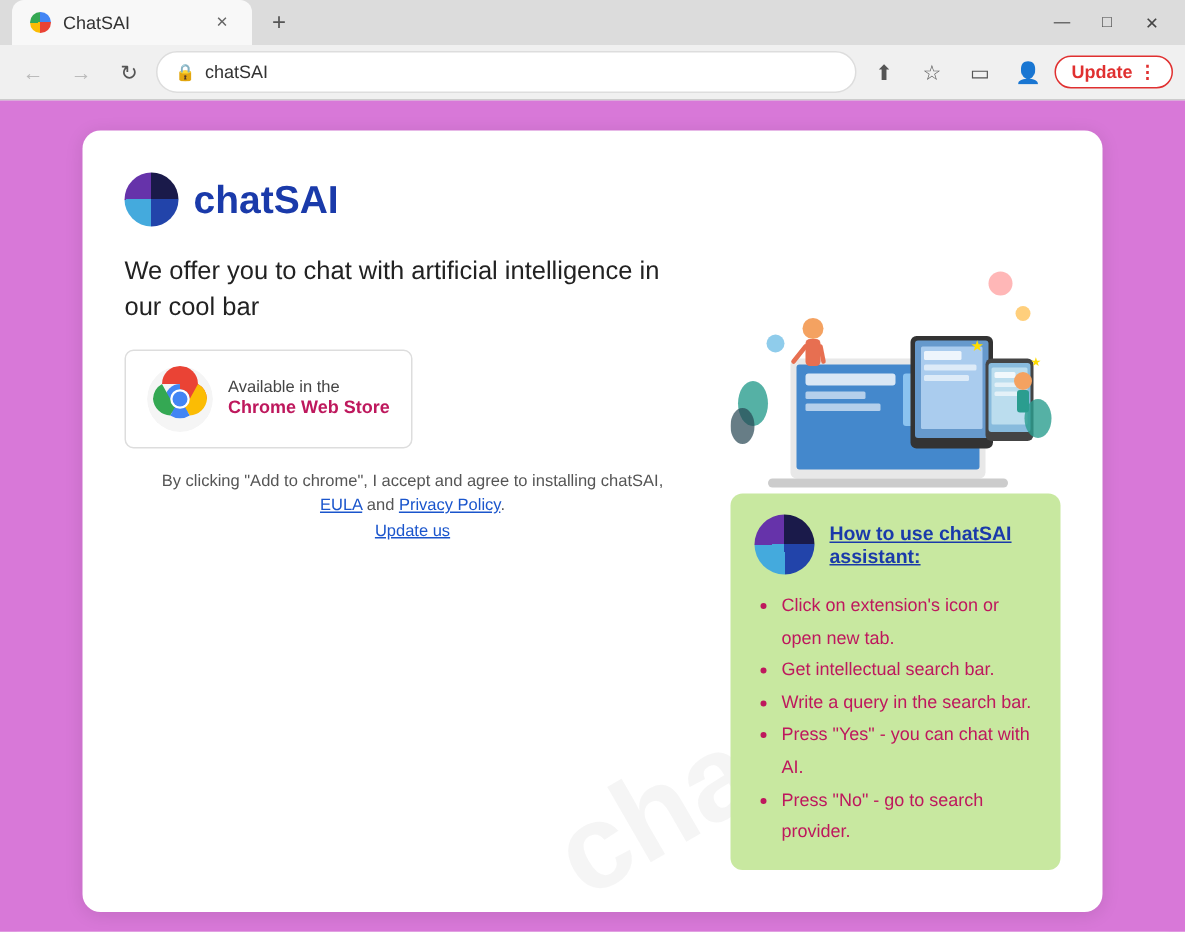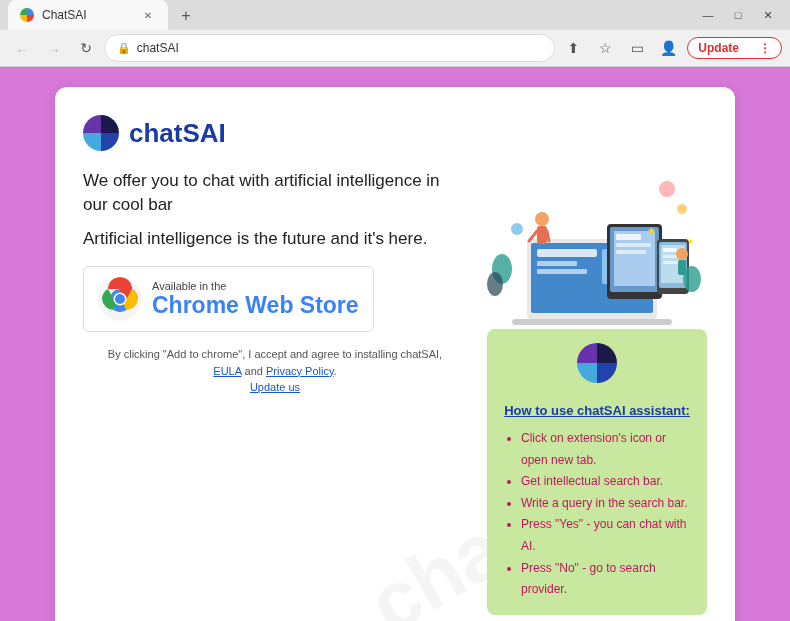--- a/index.html
+++ b/index.html
@@ -153,21 +153,21 @@
       background: white;
       border: 1.5px solid #e03030;
       border-radius: 14px;
       padding: 3px 10px;
       font-size: 12px;
       color: #e03030;
       font-weight: 600;
       cursor: pointer;
       display: flex;
       align-items: center;
-      gap: 20px;
+      gap: 4px;
     }
 
     
     .page-content {
       flex: 1;
       background: #d878d8;
       display: flex;
       align-items: center;
       justify-content: center;
       padding: 20px;
@@ -263,23 +263,23 @@
       border-radius: 50%;
       flex-shrink: 0;
       position: relative;
     }
     .cws-text-block { }
     .cws-available {
       font-size: 11px;
       color: #444;
     }
     .cws-store {
-      font-size: 23px;
+      font-size: 12px;
       font-weight: 600;
-      color: #3b82f6;
+      color: #be185d;
       line-height: 1.2;
     }
 
     .legal-text {
       font-size: 11px;
       color: #555;
       margin-top: 14px;
       text-align: center;
       line-height: 1.5;
     }
@@ -290,23 +290,22 @@
     
     .instructions-panel {
       background: #c8e8a0;
       border-radius: 8px;
       padding: 14px 16px;
       margin-top: 0;
     }
     .inst-header {
       display: flex;
       align-items: center;
-      gap: 20px;
+      gap: 10px;
       margin-bottom: 10px;
-      flex-direction: column;
     }
     .inst-logo {
       width: 40px;
       height: 40px;
       border-radius: 50%;
       background: conic-gradient(#1a1a4a 0deg 90deg, #2244aa 90deg 180deg, #44aadd 180deg 270deg, #6633aa 270deg 360deg);
       flex-shrink: 0;
     }
     .inst-title {
       font-size: 13px;
@@ -368,21 +367,20 @@
       <div class="watermark">chatSAI</div>
 
       <div class="card-header">
         <div class="logo-circle"></div>
         <span class="app-name">chatSAI</span>
       </div>
 
       <div class="content-row">
         <div class="left-col">
           <p class="desc-text">We offer you to chat with artificial intelligence in our cool bar</p>
-          <p class="desc-text">Artificial intelligence is the future and it's here.</p>
 
           <div class="cws-badge">
 
             <svg class="chrome-logo" viewBox="0 0 44 44" xmlns="http://www.w3.org/2000/svg">
               <circle cx="22" cy="22" r="22" fill="#f5f5f5"></circle>
               <circle cx="22" cy="22" r="10" fill="#4285f4"></circle>
               <path d="M22 12 L34 12 A12 12 0 0 1 40 22 L28.5 22 A6.5 6.5 0 0 0 22 15.5 Z" fill="#ea4335"></path>
               <path d="M34 12 A12 12 0 0 1 40 22 A12 12 0 0 1 28.5 33 L22 22 A6.5 6.5 0 0 0 28.5 22 Z" fill="#fbbc04"></path>
               <path d="M22 12 L34 12 A12 12 0 0 0 10 12 Z" fill="#ea4335"></path>
               <path d="M10 12 A12 12 0 0 0 4 22 A12 12 0 0 0 15.5 33 L22 22 A6.5 6.5 0 0 1 15.5 22 Z" fill="#34a853"></path>

